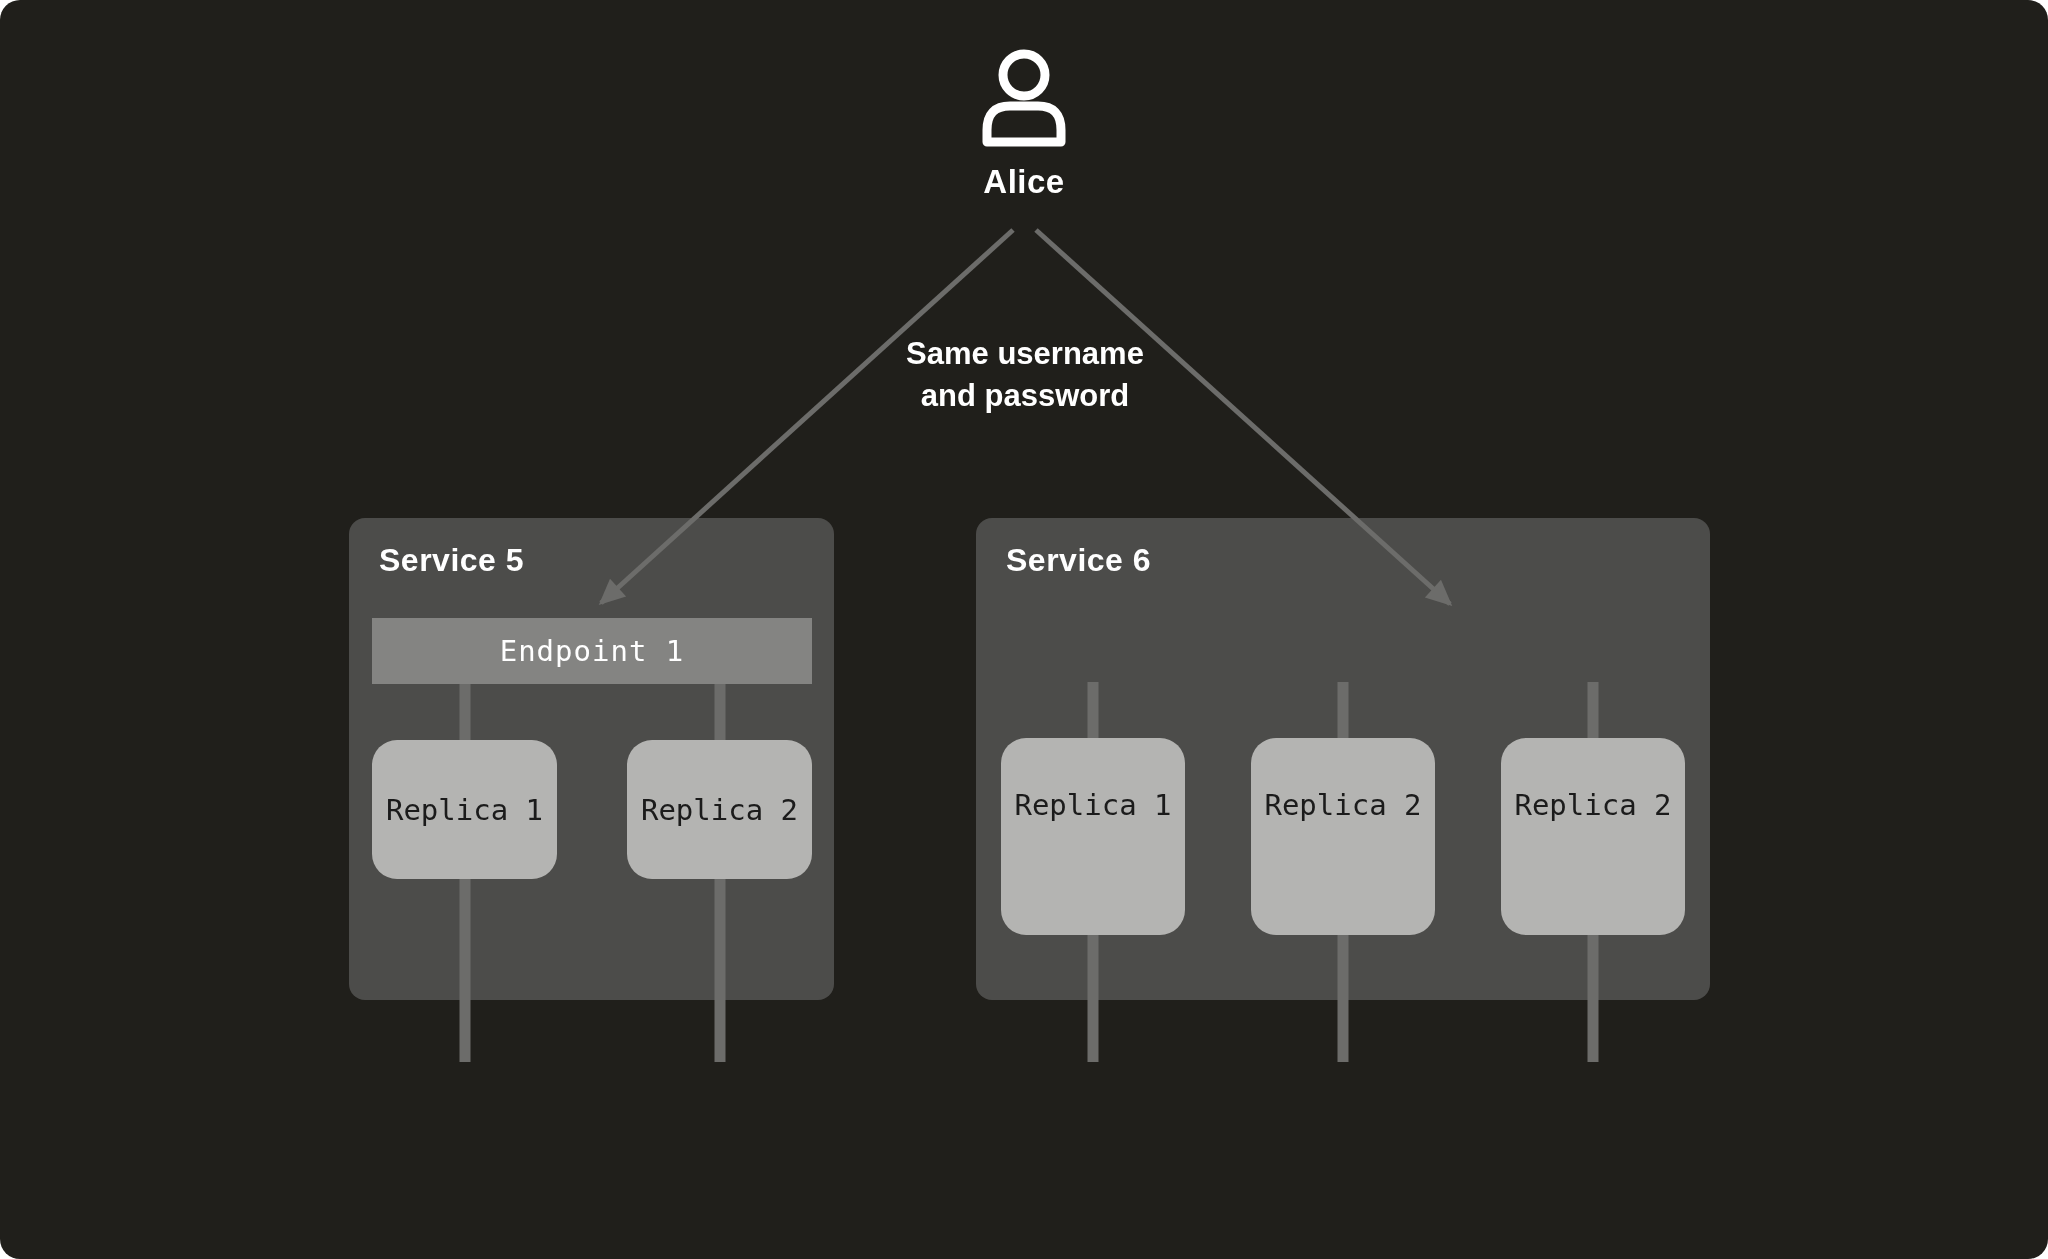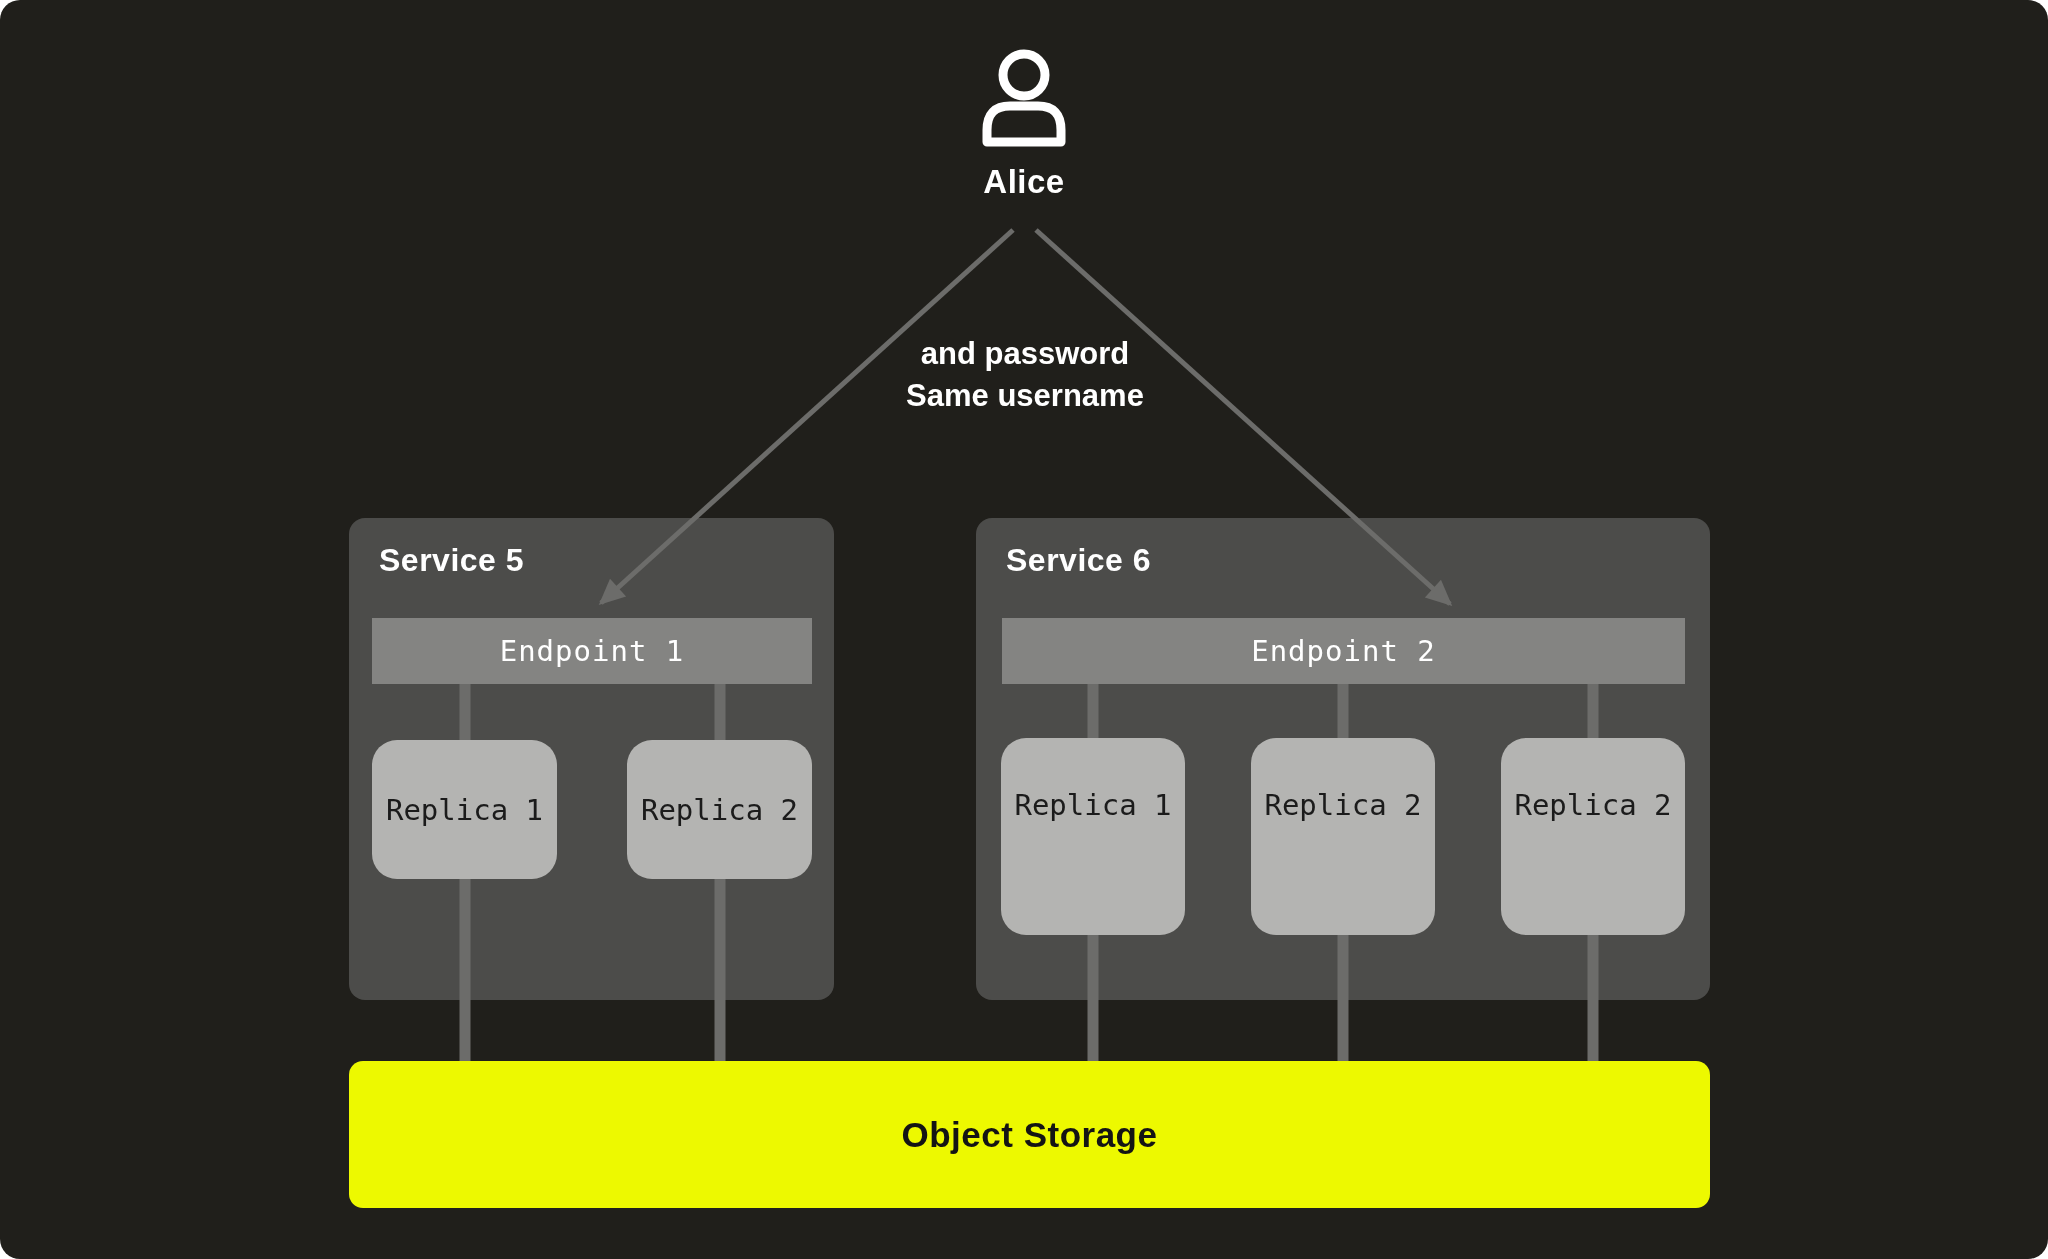--- a/index.html
+++ b/index.html
@@ -86,22 +86,22 @@
 
 <div class="canvas">
 
   <svg class="alice-icon" viewBox="0 0 120 110">
     <circle cx="60" cy="33" r="21" stroke-linecap="round"></circle>
     <path d="M23 100 V88 Q23 64 46 64 H74 Q97 64 97 88 V100 Z" stroke-linejoin="round"></path>
   </svg>
   <div class="alice-label">Alice</div>
 
   <div class="caption">
+    <div>Same username</div>
     <div>and password</div>
-    <div>Same username</div>
   </div>
 
   <div class="service service-1">
     <div class="service-title">Service 5</div>
   </div>
 
   <div class="service service-2">
     <div class="service-title">Service 6</div>
   </div>
 
@@ -116,24 +116,22 @@
     <line class="vline" x1="720" y1="682" x2="720" y2="1062"></line>
     <line class="vline" x1="1093" y1="682" x2="1093" y2="1062"></line>
     <line class="vline" x1="1343" y1="682" x2="1343" y2="1062"></line>
     <line class="vline" x1="1593" y1="682" x2="1593" y2="1062"></line>
 
     <line class="arrow" x1="1013" y1="230" x2="601" y2="603" marker-end="url(#ah)"></line>
     <line class="arrow" x1="1036" y1="230" x2="1450" y2="604" marker-end="url(#ah)"></line>
   </svg>
 
   <div class="endpoint endpoint-1">Endpoint 1</div>
-  <div class="endpoint endpoint-2">Endpoint 2</div>
 
   <div class="replica short s1r1">Replica 1</div>
   <div class="replica short s1r2">Replica 2</div>
 
   <div class="replica tall s2r1">Replica 1</div>
   <div class="replica tall s2r2">Replica 2</div>
   <div class="replica tall s2r3">Replica 2</div>
 
-  <div class="storage">Object Storage</div>
 
 </div>
 
 </body></html>

